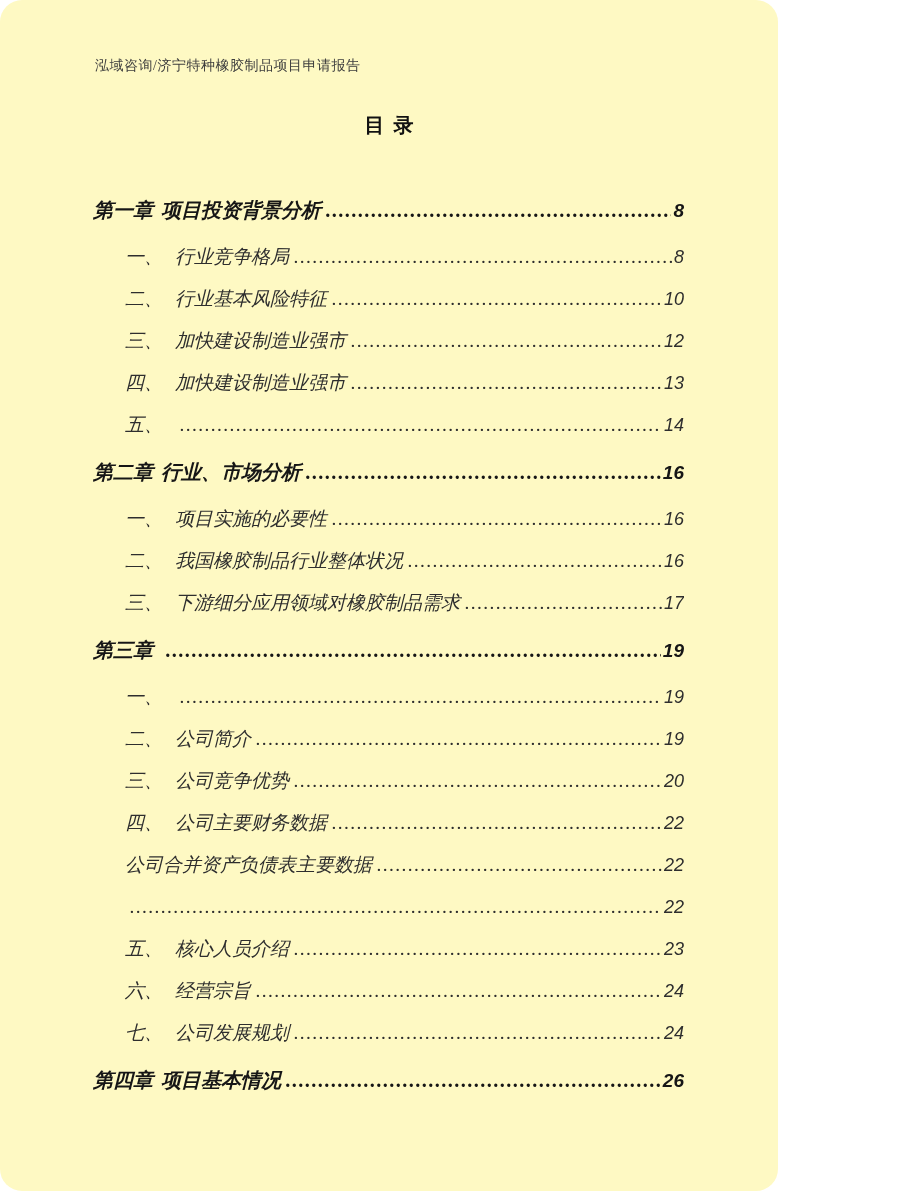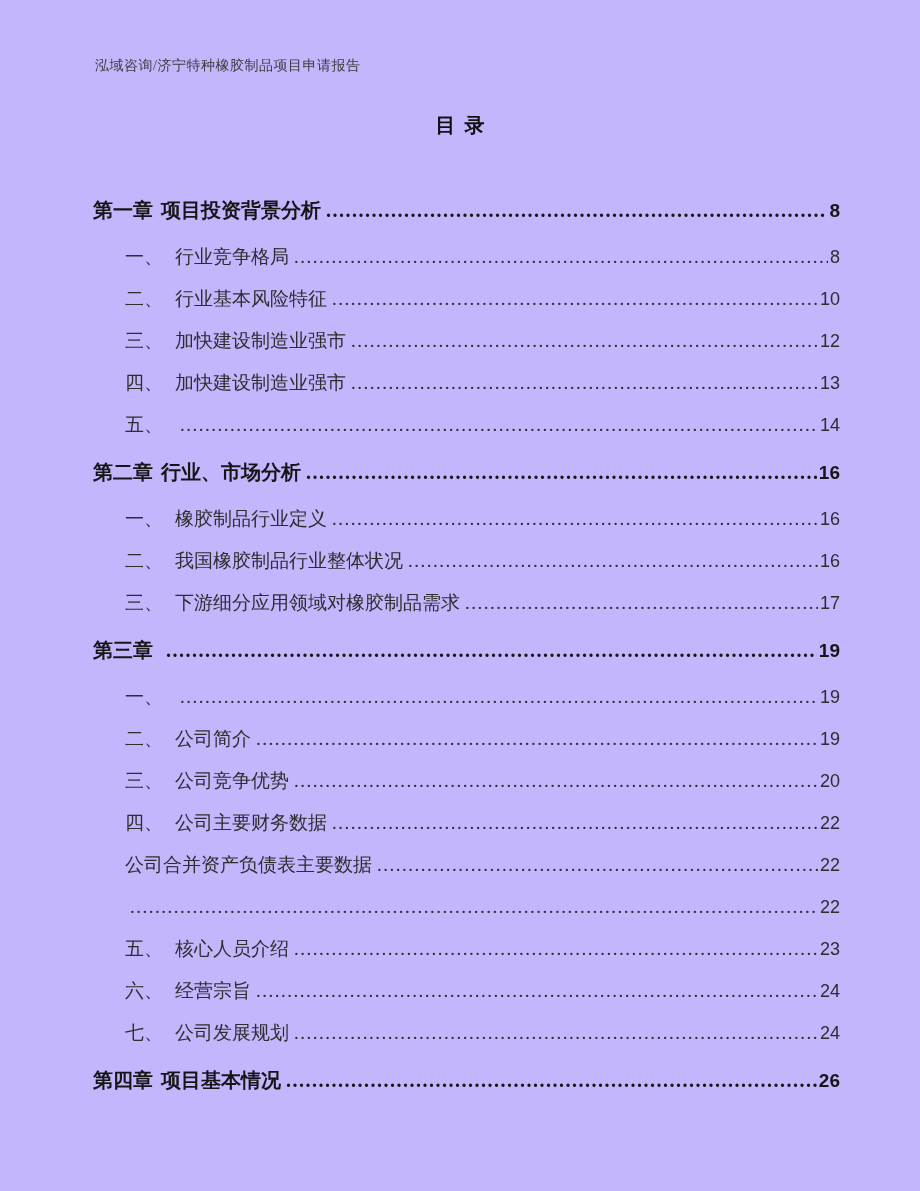--- a/index.html
+++ b/index.html
@@ -2,26 +2,27 @@
 <html><head>
 <meta charset="utf-8">
 <style>
   html, body {
     margin: 0;
     padding: 0;
     background: #ffffff;
   }
   .doc-page {
     position: relative;
-    width: 920px;
+    width: 778px;
     height: 1191px;
-    background: #c4b5fd;
+    background: #fef9c3;
     font-family: "Liberation Serif", "DejaVu Serif", serif;
     color: #262626;
     overflow: hidden;
+    border-radius: 22px;
   }
   .doc-header {
     position: absolute;
     left: 95px;
     top: 57px;
     font-size: 14px;
     color: #3d3d3d;
     letter-spacing: 0.5px;
     white-space: nowrap;
   }
@@ -35,21 +36,22 @@
     font-size: 20px;
     font-weight: bold;
     color: #111111;
     letter-spacing: 9px;
     text-indent: 9px;
   }
   .toc {
     position: absolute;
     top: 184px;
     left: 93px;
-    right: 80px;
+    right: 94px;
+    font-style: italic;
   }
   .toc-row {
     display: flex;
     align-items: baseline;
     overflow: hidden;
   }
   .toc-row.chapter {
     height: 52px;
     line-height: 52px;
     font-size: 20px;
@@ -149,21 +151,21 @@
 
   <div class="toc-row chapter">
     <span class="num">第二章</span>
     <span class="entry-title">行业、市场分析</span>
     <span class="leader"></span>
     <span class="pageno">16</span>
   </div>
 
   <div class="toc-row sub">
     <span class="num">一、</span>
-    <span class="entry-title">橡胶制品行业定义</span>
+    <span class="entry-title">项目实施的必要性</span>
     <span class="leader"></span>
     <span class="pageno">16</span>
   </div>
 
   <div class="toc-row sub">
     <span class="num">二、</span>
     <span class="entry-title">我国橡胶制品行业整体状况</span>
     <span class="leader"></span>
     <span class="pageno">16</span>
   </div>

